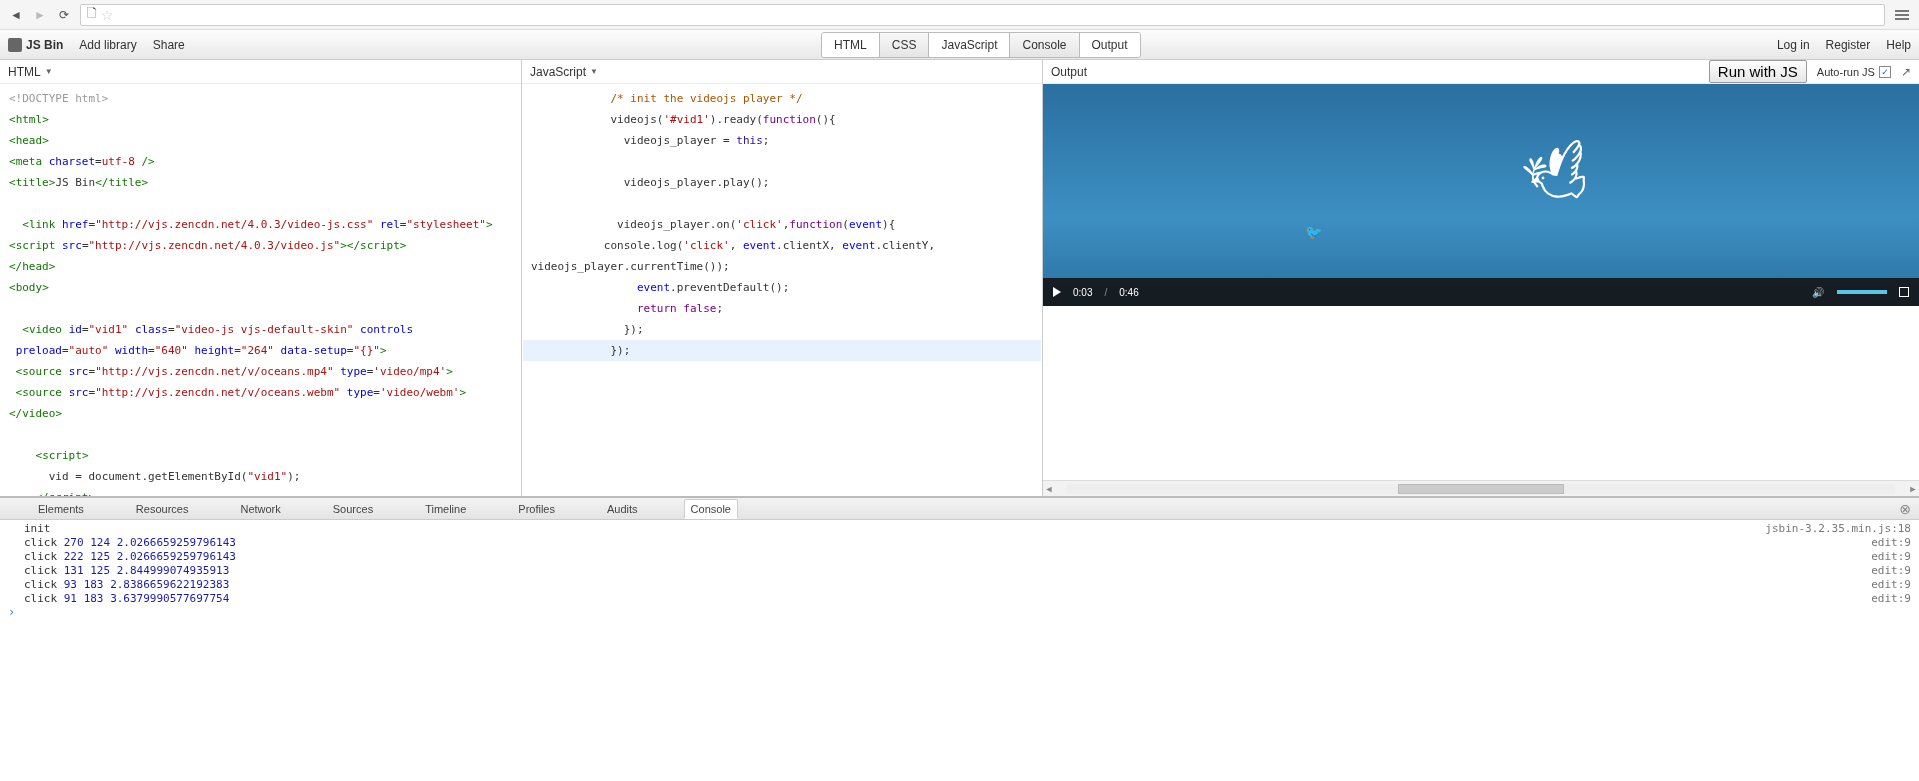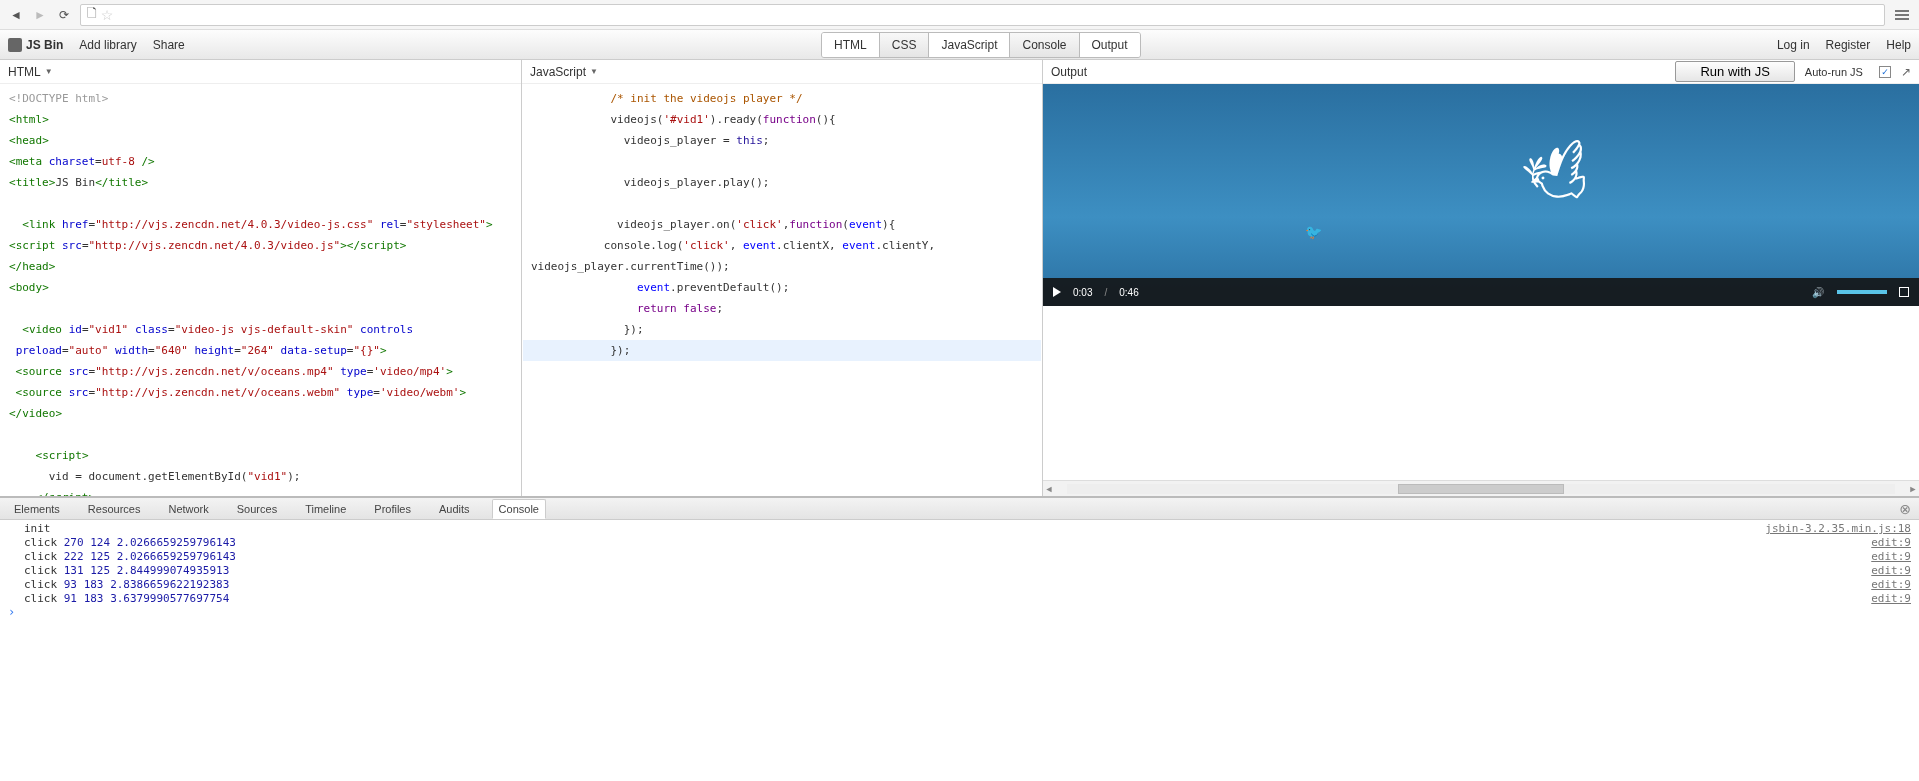--- a/index.html
+++ b/index.html
@@ -25,47 +25,47 @@
 .panel { border-right: 1px solid #ccc; display: flex; flex-direction: column; overflow: hidden; }
 .panel-header { height: 24px; padding: 4px 8px; font-size: 12px; display: flex; align-items: center; justify-content: space-between; border-bottom: 1px solid #eee; }
 .panel-header .title { display: flex; align-items: center; gap: 4px; }
 .dropdown-arrow { font-size: 8px; color: #666; }
 .code-area { flex: 1; padding: 4px 9px; font-family: Menlo, Consolas, monospace; font-size: 11px; line-height: 21px; white-space: pre; overflow: auto; }
 .html-panel { width: 522px; }
 .js-panel { width: 521px; }
 .output-panel { flex: 1; border-right: none; }
 .output-header { height: 24px; padding: 4px 8px; display: flex; align-items: center; justify-content: space-between; border-bottom: 1px solid #eee; }
 .output-controls { display: flex; align-items: center; gap: 10px; }
-.run-btn { padding: 2px 24px; border: 1px solid #999; background: linear-gradient(#fdfdfd,#e6e6e6); border-radius: 2px; font-size: 13px; cursor: pointer; }
-.autorun { display: flex; align-items: center; gap: 16px; font-size: 11px; }
+.run-btn { padding: 2px 8px; border: 1px solid #999; background: linear-gradient(#fdfdfd,#e6e6e6); border-radius: 2px; font-size: 15px; cursor: pointer; }
+.autorun { display: flex; align-items: center; gap: 4px; font-size: 11px; }
 .popout-icon { font-size: 12px; color: #666; cursor: pointer; }
 .output-body { flex: 1; background: #fff; position: relative; }
 .video-player { width: 100%; height: 222px; background: linear-gradient(180deg,#2a6fa0 0%,#3d8fc2 60%,#2a6fa0 100%); position: relative; overflow: hidden; }
 .bird { position: absolute; top: 60px; left: 55%; font-size: 54px; color: #fff; transform: rotate(-20deg); }
 .bird2 { position: absolute; top: 140px; left: 30%; font-size: 14px; color: #333; }
 .video-controls { position: absolute; bottom: 0; left: 0; right: 0; height: 28px; background: rgba(20,20,20,0.9); display: flex; align-items: center; padding: 0 10px; gap: 12px; color: #fff; font-size: 10px; }
 .play-icon { width: 0; height: 0; border-left: 8px solid #fff; border-top: 5px solid transparent; border-bottom: 5px solid transparent; cursor: pointer; }
 .time-sep { color: #888; }
 .vol-icon { margin-left: auto; }
 .vol-bar { width: 50px; height: 4px; background: #5ac4e8; }
 .fullscreen-icon { width: 10px; height: 10px; border: 1px solid #fff; cursor: pointer; }
 .hscroll { height: 16px; background: #f2f2f2; border-top: 1px solid #ddd; display: flex; align-items: center; }
 .hscroll-track { flex: 1; height: 10px; margin: 0 12px; background: #eee; position: relative; }
 .hscroll-thumb { position: absolute; left: 40%; width: 20%; height: 100%; background: #ccc; border: 1px solid #bbb; }
 .hscroll-arrow { width: 12px; text-align: center; color: #888; font-size: 9px; }
 
 .devtools { border-top: 2px solid #bbb; height: 123px; display: flex; flex-direction: column; }
 .dt-tabs { height: 22px; background: linear-gradient(#f3f3f3,#e4e4e4); border-bottom: 1px solid #ccc; display: flex; align-items: center; padding: 0 8px; gap: 16px; font-size: 11px; }
-.dt-tab { color: #444; cursor: pointer; padding: 3px 6px; }
+.dt-tab { color: #444; cursor: pointer; padding: 3px 6px; margin-left: 24px; }
 .dt-tab.active { background: #fff; border: 1px solid #ccc; border-bottom: 1px solid #fff; border-radius: 2px 2px 0 0; margin-bottom: -1px; }
 .dt-close { margin-left: auto; color: #888; cursor: pointer; font-size: 14px; }
 .dt-console { flex: 1; overflow: auto; font-family: Menlo, Consolas, monospace; font-size: 11px; padding: 2px 8px; }
 .dt-row { display: flex; justify-content: space-between; line-height: 14px; }
 .dt-msg { white-space: pre; margin-left: 16px; }
-.dt-src { color: #777; text-decoration: underline; cursor: pointer; text-align: center; }
+.dt-src { color: #777; cursor: pointer; text-align: center; }
 .dt-num { color: #1a1aa6; }
 .dt-prompt { color: #367cf1; font-family: Menlo, Consolas, monospace; padding: 0 8px; }
 
 .tag { color: #170; }
 .attr { color: #00c; }
 .str { color: #a11; }
 .com { color: #a50; }
 .kw { color: #708; margin-top: 41px; }
 .fn { color: #00f; }
 .this { color: #219; }

